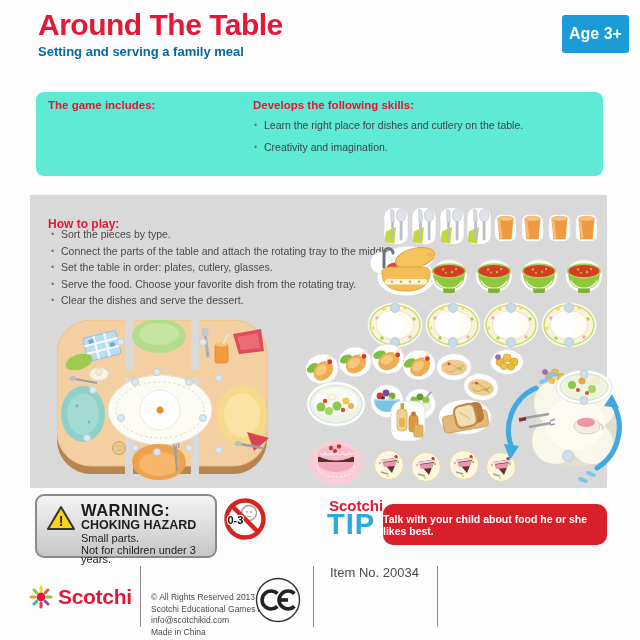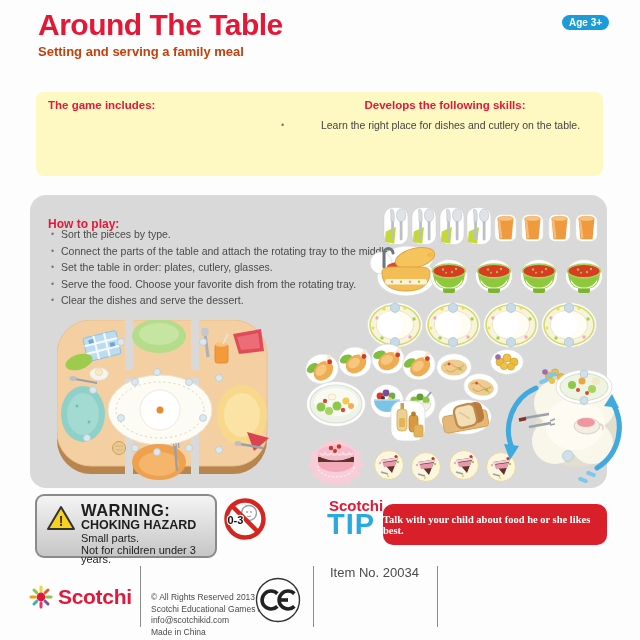--- a/index.html
+++ b/index.html
@@ -2,37 +2,37 @@
 <html><head>
 <meta charset="utf-8">
 <style>
   html,body{margin:0;padding:0;background:#fff;}
   .page{position:relative;width:640px;height:640px;background:#fdfdfd;overflow:hidden;
         font-family:"Liberation Sans",sans-serif;color:#333;}
   .abs{position:absolute;}
 
   
   .title{left:38px;top:8px;font-size:30px;font-weight:800;color:#e31837;letter-spacing:-.5px;}
-  .subtitle{left:38px;top:44px;font-size:13px;font-weight:700;color:#c2410c;}
-  .age-badge{left:562px;top:15px;background:#1b9cd8;color:#fff;font-size:10px;font-weight:700;
-             padding:2px 7px;border-radius:8px;}
-
-  
-  .info-box{left:36px;top:92px;width:567px;height:84px;background:#fef9c3;border-radius:8px;}
+  .subtitle{left:38px;top:44px;font-size:13px;font-weight:700;color:#0369a1;}
+  .age-badge{left:562px;top:15px;background:#1b9cd8;color:#fff;font-size:16px;font-weight:700;
+             padding:10px 7px;border-radius:3px;}
+
+  
+  .info-box{left:36px;top:92px;width:567px;height:84px;background:#5eead4;border-radius:8px;}
   .info-col{position:absolute;top:7px;}
   .col-includes{left:12px;width:215px;}
-  .col-skills{left:244px;width:330px;text-align:center;}
+  .col-skills{left:217px;width:330px;}
   .sec-head{font-size:11.5px;font-weight:700;color:#e31837;margin:0 0 3px 0;}
   ul.blist{list-style:none;margin:0;padding:0;}
   ul.blist li{position:relative;padding-left:11px;font-size:10.5px;color:#444;white-space:nowrap;}
   ul.blist li::before{content:"•";position:absolute;left:1px;top:0;color:#777;font-size:9px;}
   .info-box ul.blist li{line-height:22px;}
 
   
-  .play-box{left:30px;top:195px;width:577px;height:293px;background:#d9d9d9;border-radius:16px;}
+  .play-box{left:30px;top:195px;width:577px;height:293px;background:#d9d9d9;border-radius:0;}
   .play-head{position:absolute;left:18px;top:12px;font-size:12px;font-weight:700;color:#e31837;}
   .play-box ul.blist{position:absolute;left:20px;top:31px;width:360px;}
   .play-box ul.blist li{line-height:16.5px;color:#4a4a4a;}
 
   
   .art{left:0;top:0;pointer-events:none;}
 
   
   .warning-box{left:35px;top:494px;width:182px;height:64px;border:2px solid #8a8a8a;border-radius:9px;
                background:linear-gradient(180deg,#f4f4f4,#c6c6c6);box-sizing:border-box;}
@@ -40,21 +40,21 @@
   .warn-text{position:absolute;left:44px;top:5px;color:#1d1d1d;}
   .warn-title{font-size:16.5px;font-weight:900;line-height:18px;letter-spacing:.5px;}
   .warn-sub{font-size:12.5px;font-weight:800;line-height:13px;}
   .warn-small{font-size:11px;line-height:9.5px;margin-top:2px;}
 
   
   .tip-brand{left:329px;top:497px;font-size:15px;font-weight:800;color:#e31837;}
   .tip-label{left:327px;top:508px;font-size:29px;font-weight:900;color:#2aa9e0;letter-spacing:1px;}
   .tip-box{left:383px;top:504px;width:224px;height:41px;background:#d9202a;border-radius:10px;
            display:flex;align-items:center;justify-content:center;}
-  .tip-box span{color:#fff;font-size:10.5px;font-weight:700;font-family:Liberation Serif, serif;}
+  .tip-box span{color:#fff;font-size:10.5px;font-weight:700;}
 
   
   .logo-wrap{left:28px;top:584px;display:flex;align-items:center;gap:4px;}
   .logo-text{font-size:21px;font-weight:800;color:#e31837;letter-spacing:-.3px;}
   .vdiv{width:1px;background:#8c8c8c;top:566px;height:61px;}
   .copy-block{left:151px;top:592px;font-size:8.5px;line-height:11.5px;color:#4a4a4a;}
   .website{margin-top:5px;font-size:9px;font-weight:800;color:#333;}
   .item-no{left:330px;top:565px;font-size:13px;color:#4a4a4a;}
 </style>
 </head>
@@ -67,20 +67,21 @@
   <div class="abs age-badge">Age 3+</div>
 
   <div class="abs info-box">
     <div class="info-col col-includes">
       <h2 class="sec-head">The game includes:</h2>
     </div>
     <div class="info-col col-skills">
       <h2 class="sec-head">Develops the following skills:</h2>
       <ul class="blist">
         <li>Learn the right place for dishes and cutlery on the table.</li>
+        <li>Creativity and imagination.</li>
       </ul>
     </div>
   </div>
 
   <div class="abs play-box">
     <h2 class="play-head">How to play:</h2>
     <ul class="blist">
       <li>Sort the pieces by type.</li>
       <li>Connect the parts of the table and attach the rotating tray to the middle.</li>
       <li>Set the table in order: plates, cutlery, glasses.</li>

